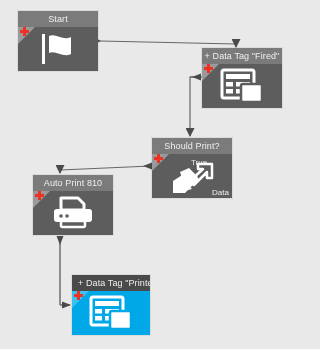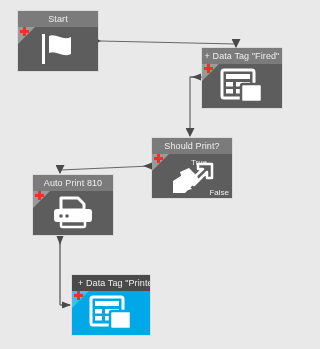--- a/index.html
+++ b/index.html
@@ -146,21 +146,21 @@
       </div>
     </div>
   </div>
 
   <div class="node" style="left:152px;top:138px;width:80px;height:60px;">
     <div class="node-header">Should Print?</div>
     <div class="node-body">
       <div class="corner"></div>
       <div class="plus"></div>
       <span class="branch-label branch-true">True</span>
-      <span class="branch-label branch-false">False</span>
+      <span class="branch-label branch-false">Data</span>
       <div class="glyph" style="top:4px;">
         <svg width="48" height="36" viewBox="0 0 48 36">
           <path d="M30,4 L44,4 L44,18 L39,18 L39,12 L26,25 L22,21 L35,9 L30,9 Z" fill="none" stroke="#ffffff" stroke-width="2.5" stroke-linejoin="round"></path>
           <path d="M21,8 L30,17 L21,26 L24,29 L8,33 L12,18 L15,21 L12,12 Z" fill="#ffffff"></path>
           <path d="M22,10 L31,19 L17,33 L5,33 L5,21 Z" fill="#ffffff"></path>
         </svg>
       </div>
     </div>
   </div>
 

